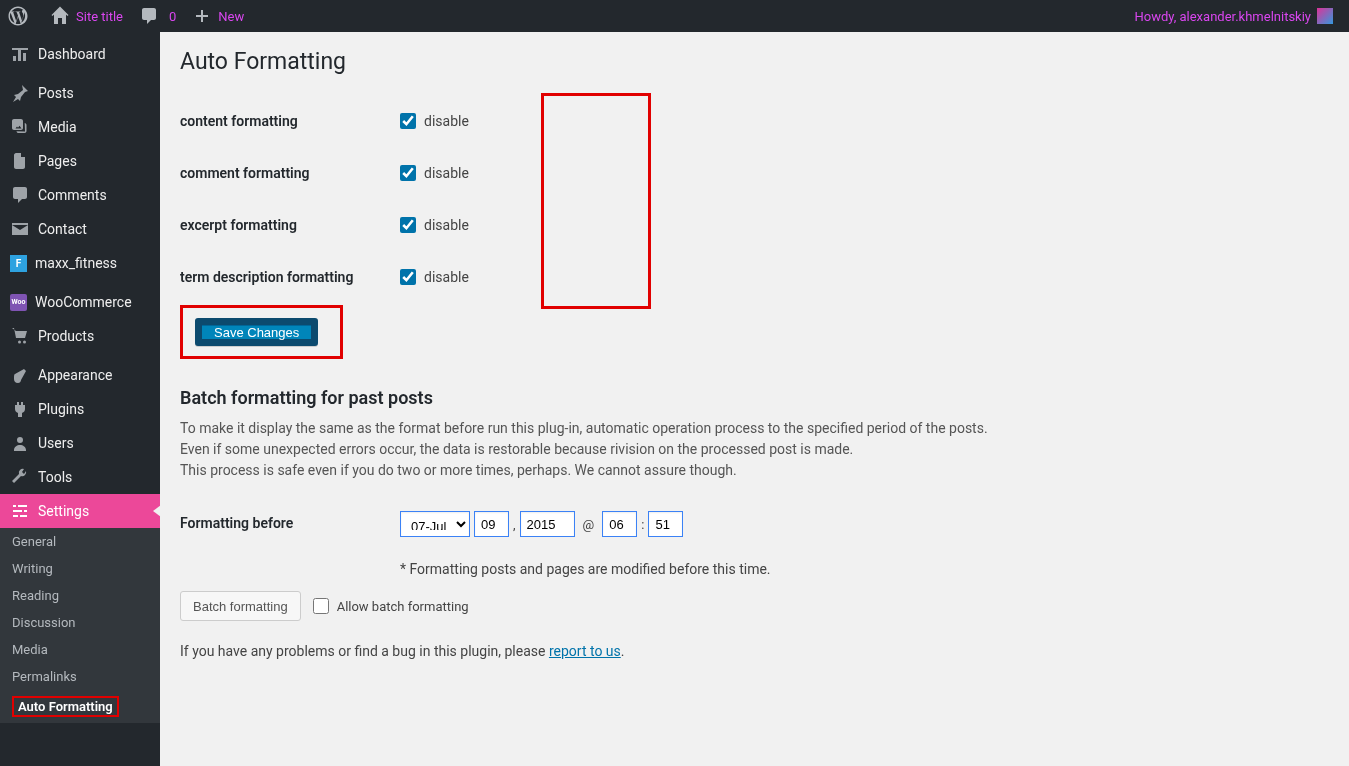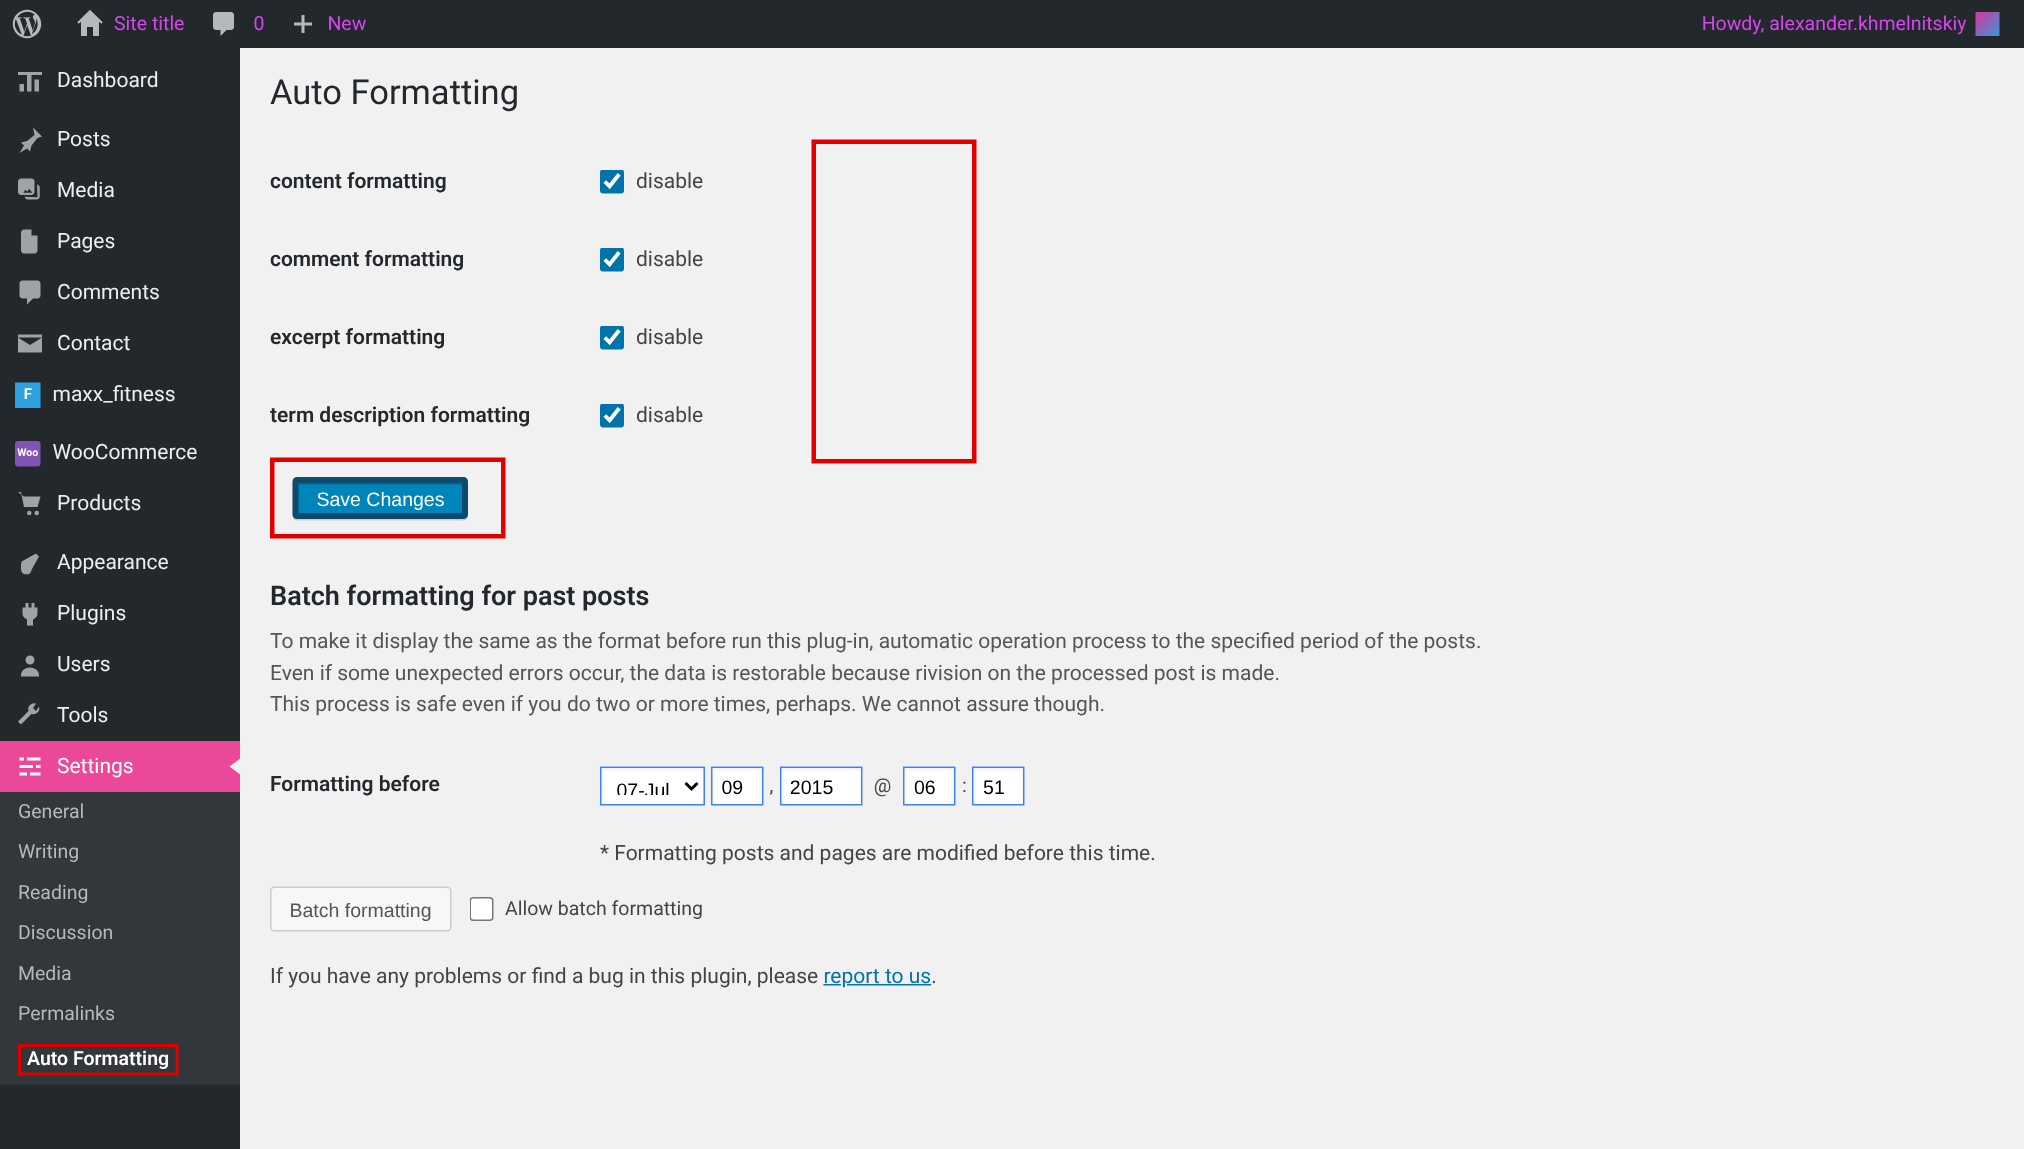--- a/index.html
+++ b/index.html
@@ -27,21 +27,21 @@
 .sub-item.current { color:#fff; font-weight:600; }
 .sub-item .hl-box { display:inline-block; border:2px solid #e10000; padding:1px 4px; }
 .fitness-icon { width:17px; height:17px; background:#2ea2e0; color:#fff; font-size:10px; font-weight:bold; display:flex; align-items:center; justify-content:center; margin-right:8px; flex-shrink:0; }
 .woo-icon { width:17px; height:17px; background:#7f54b3; border-radius:2px; color:#fff; font-size:7px; font-weight:bold; display:flex; align-items:center; justify-content:center; margin-right:8px; flex-shrink:0; }
 
 
 .wrap { margin-left:160px; padding: 40px 20px 20px 20px; }
 .wrap h1 { font-size:23px; font-weight:400; color:#23282d; margin:8px 0 20px; }
 input[type=checkbox] { width:16px; height:16px; accent-color:#0073aa; }
 .submit-wrap { display:inline-block; border:3px solid #e10000; padding:10px 22px 10px 12px; margin-top:2px; }
-.button-primary { background:#0085ba; border:4px solid #0c4a6e; color:#fff; padding:0 12px; height:28px; border-radius:3px; font-size:13px; cursor:pointer; box-shadow:0 1px 0 #006799 inset, 0 1px 0 rgba(0,0,0,.15); }
+.button-primary { background:#0085ba; border:7px solid #0c4a6e; color:#fff; padding:0 12px; height:28px; border-radius:3px; font-size:13px; cursor:pointer; box-shadow:0 1px 0 #006799 inset, 0 1px 0 rgba(0,0,0,.15); }
 .wrap h2 { font-size:18px; font-weight:600; color:#23282d; margin:28px 0 10px; }
 .desc p { line-height:1.5; color:#555; margin:0; font-size:14px; }
 .desc a { color:#0073aa; text-decoration:underline; }
 .date-row { display:flex; align-items:center; gap:4px; flex-wrap:wrap; }
 .date-row select, .date-row input[type=text] { border:1px solid #3b82f6; background:#fff; padding:6px 6px; font-size:13px; border-radius:0; height:26px; box-shadow:inset 0 1px 2px rgba(0,0,0,.07); }
 .date-row select { width:70px; }
 .w2 { width:35px; }
 .w4 { width:55px; }
 .button-secondary { background:#f7f7f7; border:1px solid #ccc; color:#555; padding:0 12px; height:30px; border-radius:3px; font-size:13px; cursor:pointer; }
 .batch-row { display:flex; align-items:center; gap:12px; margin-top:14px; }

